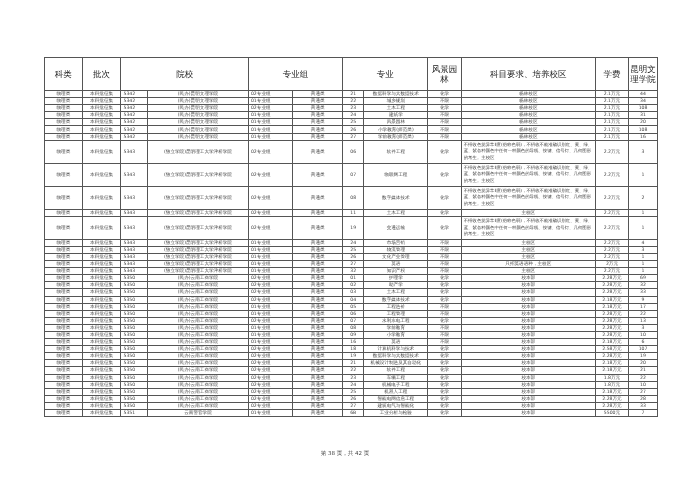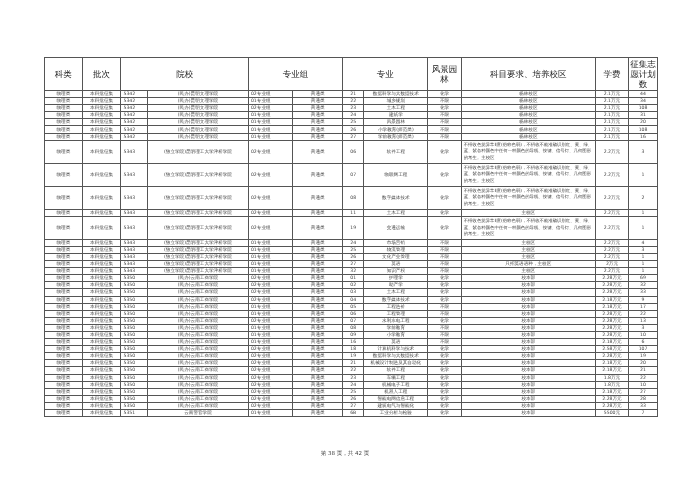--- a/index.html
+++ b/index.html
@@ -36,21 +36,21 @@
     <thead>
       <tr>
         <th>科类</th>
         <th>批次</th>
         <th colspan="2">院校</th>
         <th colspan="2">专业组</th>
         <th colspan="2">专业</th>
         <th>风景园林</th>
         <th>科目要求、培养校区</th>
         <th>学费</th>
-        <th>征集志愿计划数</th>
+        <th>昆明文理学院</th>
       </tr>
     </thead>
     <tbody id="tbody">
         <tr>
           <td>物理类</td>
           <td>本科批征集</td>
           <td class="left">5342</td>
           <td>(民办)昆明文理学院</td>
           <td class="left">02专业组</td>
           <td>普通类</td>

